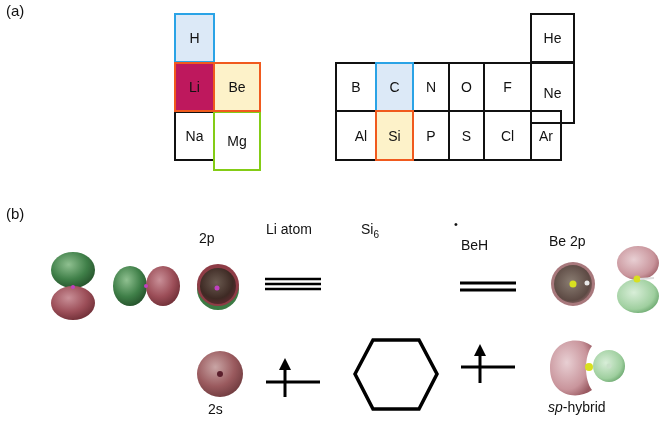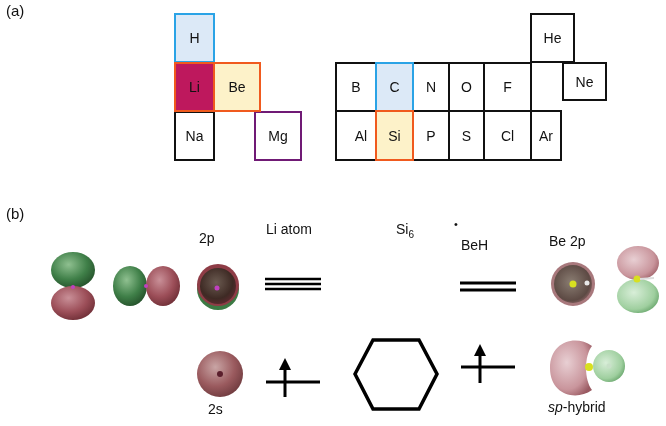--- a/index.html
+++ b/index.html
@@ -18,21 +18,21 @@
 <div class="abs panel-label" style="left:6px;top:2px;">(a)</div>
 <div class="abs panel-label" style="left:6px;top:205px;">(b)</div>
 
 <div>
   <div class="cell" style="left:174px;top:13px;width:41px;height:50px;background:#dce9f7;border:2px solid #2aa3e6;">
     <span>H</span>
     </div>
   <div class="cell" style="left:174px;top:111px;width:41px;height:50px;border:2px solid #111;">
     <span>Na</span>
     </div>
-  <div class="cell" style="left:213px;top:111px;width:48px;height:50px;border:2px solid #701a75;margin-left:41px;">
+  <div class="cell" style="left:213px;top:111px;width:48px;height:60px;border:2px solid #84cc16;">
     <span>Mg</span>
     </div>
   <div class="cell" style="left:174px;top:62px;width:41px;height:50px;background:#be185d;border:2px solid #f05a1e;">
     <span>Li</span>
     </div>
   <div class="cell" style="left:213px;top:62px;width:48px;height:50px;background:#fdf2c9;border:2px solid #f05a1e;">
     <span>Be</span>
     </div>
 </div>
 
@@ -46,21 +46,21 @@
     </div>
   <div class="cell" style="left:412px;top:62px;width:38px;height:50px;border:2px solid #111;">
     <span>N</span>
     </div>
   <div class="cell" style="left:448px;top:62px;width:37px;height:50px;border:2px solid #111;">
     <span>O</span>
     </div>
   <div class="cell" style="left:483px;top:62px;width:49px;height:50px;border:2px solid #111;">
     <span>F</span>
     </div>
-  <div class="cell" style="left:530px;top:62px;width:45px;height:39px;border:2px solid #111;margin-left:32px;">
+  <div class="cell" style="left:530px;top:62px;width:45px;height:62px;border:2px solid #111;">
     <span>Ne</span>
     </div>
 
   <div class="cell" style="left:335px;top:110px;width:52px;height:51px;border:2px solid #111;">
     <span>Al</span>
     </div>
   <div class="cell" style="left:412px;top:110px;width:38px;height:51px;border:2px solid #111;">
     <span>P</span>
     </div>
   <div class="cell" style="left:448px;top:110px;width:37px;height:51px;border:2px solid #111;">
@@ -187,21 +187,21 @@
     <path d="M592,346 C575,334 550,342 550,368 C550,394 575,402 592,390 C584,380 584,356 592,346 Z" fill="url(#gPinkMesh)"></path>
     <circle cx="609" cy="366" r="16" fill="url(#gGreenMesh)"></circle>
     <circle cx="589" cy="367" r="4" fill="#d8e020"></circle>
     <circle cx="609" cy="366" r="2.5" fill="#c8e0c8"></circle>
   </g>
 </svg>
 
 <div class="txt" style="left:199px;top:230px;">2p</div>
 <div class="txt" style="left:208px;top:401px;">2s</div>
 <div class="txt" style="left:266px;top:221px;">Li atom</div>
-<div class="txt" style="left:396px;top:221px;">
+<div class="txt" style="left:361px;top:221px;">
   <span>Si</span><sub style="font-size:10px;">6</sub>
 </div>
 <div class="txt" style="left:454px;top:218px;font-size:11px;">•</div>
 <div class="txt" style="left:461px;top:237px;">BeH</div>
 <div class="txt" style="left:549px;top:233px;">Be 2p</div>
 <div class="txt" style="left:548px;top:399px;">
   <i>sp</i><span>-hybrid</span>
 </div>
 
 </body></html>

